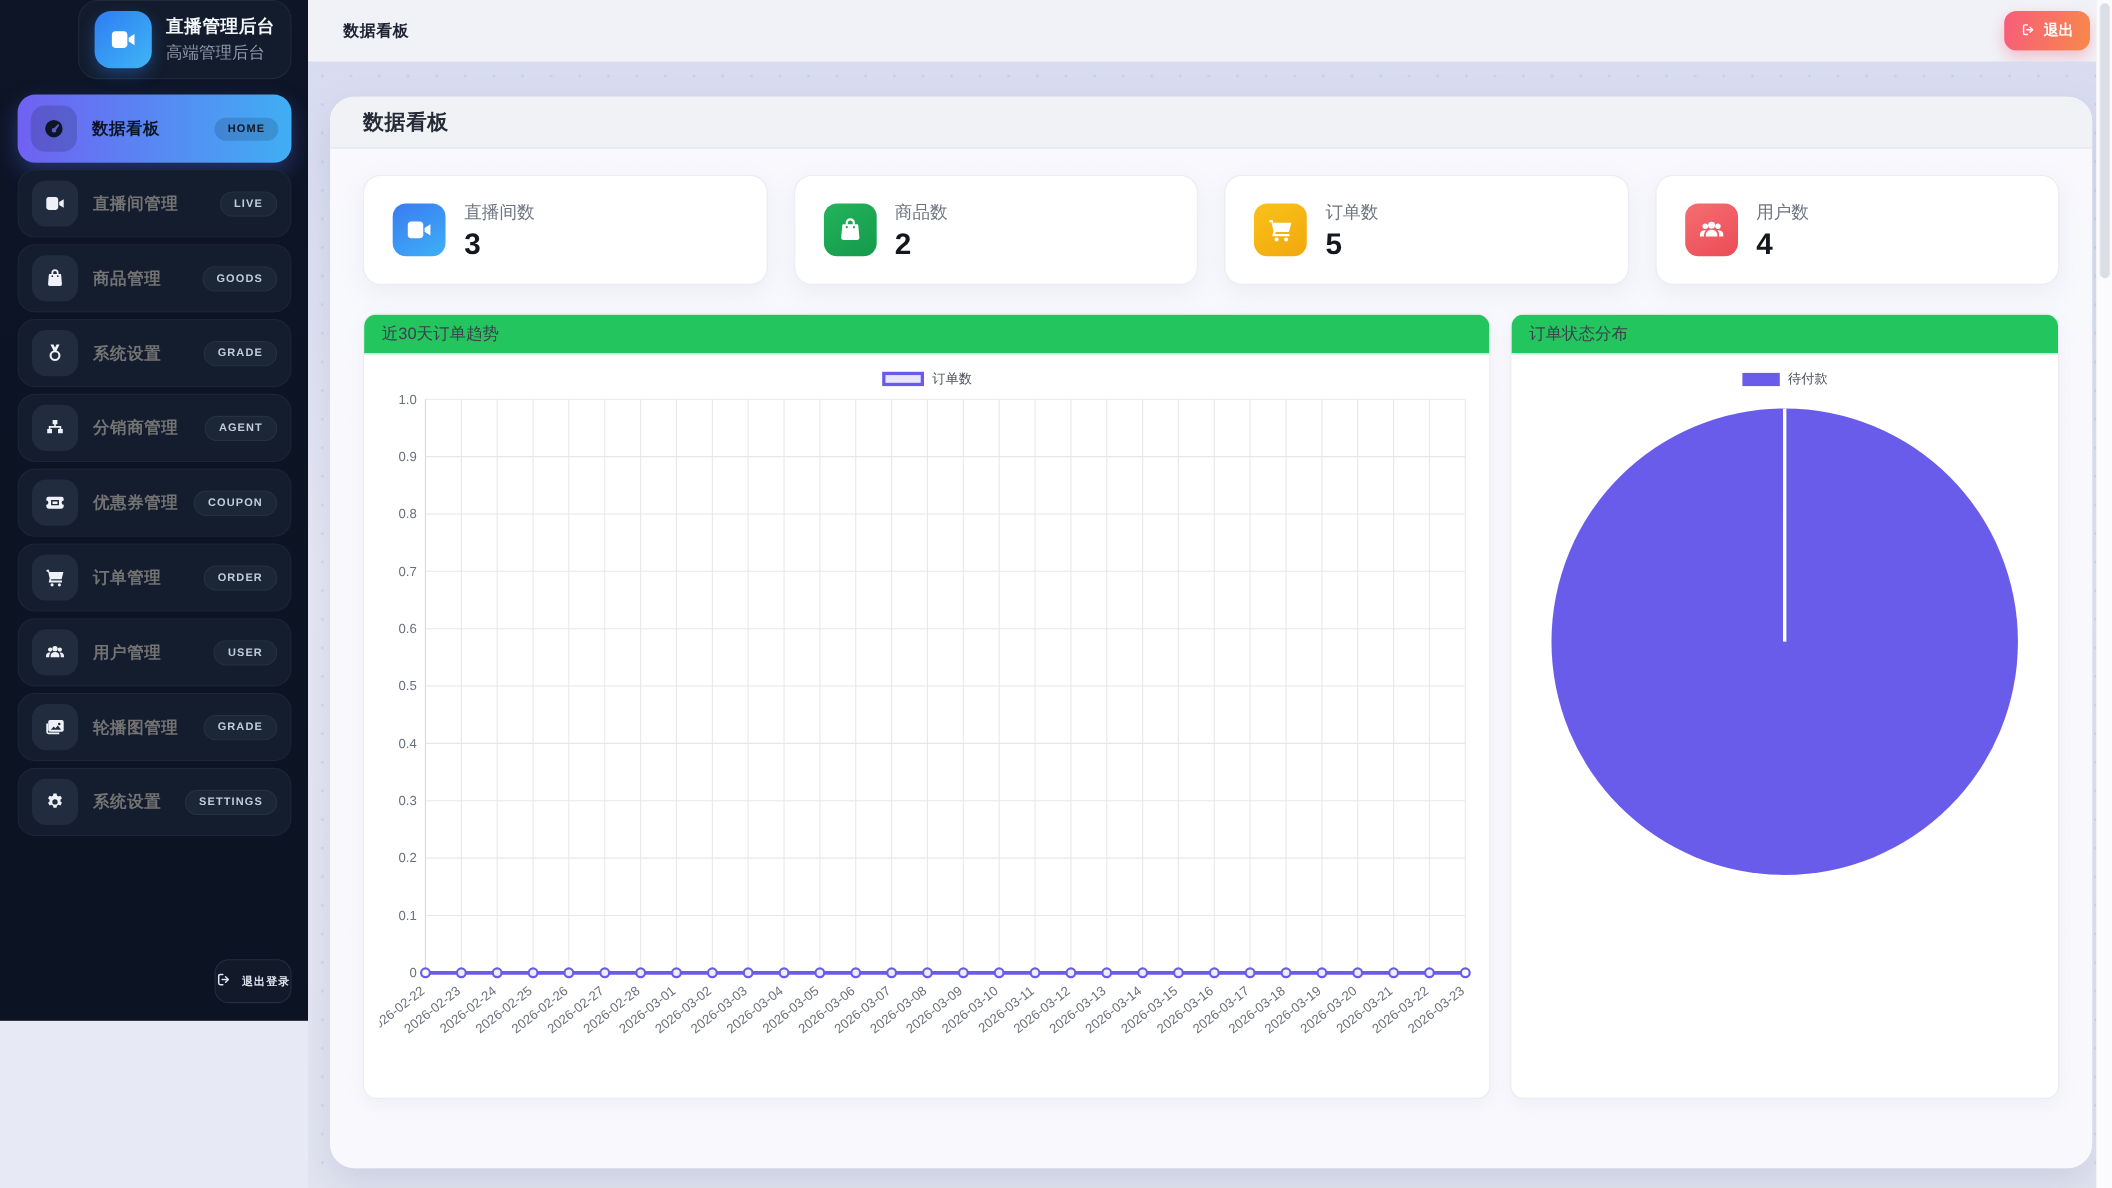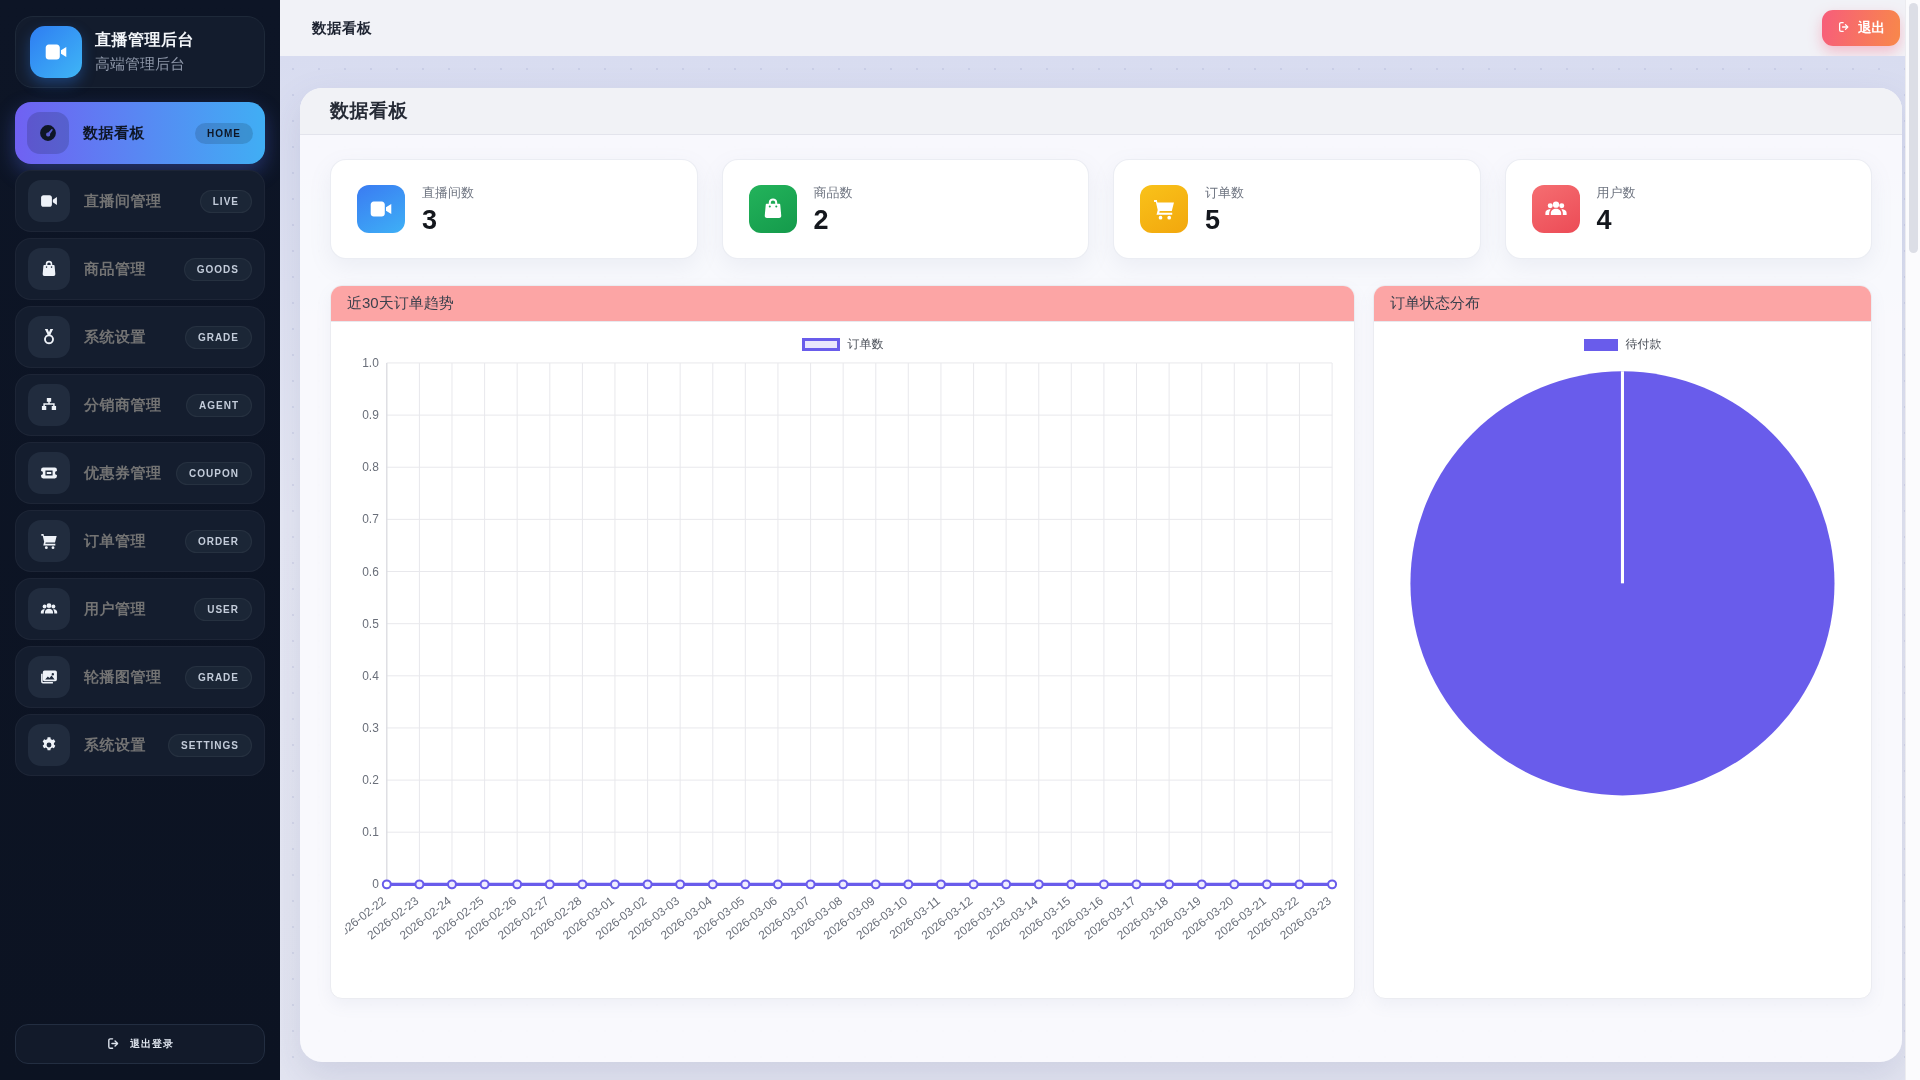--- a/index.html
+++ b/index.html
@@ -1,22 +1,22 @@
 <!DOCTYPE html>
 <html><head>
 <meta charset="utf-8">
 <style>
   * { margin:0; padding:0; box-sizing:border-box; }
   html,body { width:1920px; height:1080px; overflow:hidden; }
   body { font-family:"Liberation Sans","DejaVu Sans",sans-serif; background:#e7e9f4; }
   .app { display:flex; width:1920px; height:1080px; }
 
   
-  .sidebar { width:280px; height:1080px; background:linear-gradient(180deg,#0d1526 0%,#0c1322 100%);
-             display:flex; flex-direction:column; padding:16px 15px 16px 15px; flex-shrink:0; }
+  .sidebar { width:280px; height:928px; background:linear-gradient(180deg,#0d1526 0%,#0c1322 100%);
+             display:flex; flex-direction:column; padding:0 15px 16px 15px; flex-shrink:0;align-items:flex-end; }
   .logo-card { display:flex; align-items:center; gap:13px; background:#131c2d; border:1px solid #1e2939;
                border-radius:18px; padding:10px 14px; height:72px; margin-bottom:14px; }
   .logo-icon { width:52px; height:52px; border-radius:15px; background:linear-gradient(135deg,#2e7df2,#3fb6f6);
                display:flex; align-items:center; justify-content:center; color:#fff; flex-shrink:0;
                box-shadow:0 6px 14px rgba(46,125,242,.35); }
   .logo-icon svg { width:26px; height:26px; }
   .logo-title { color:#f4f7fb; font-size:16px; font-weight:700; letter-spacing:.5px; }
   .logo-sub { color:#8d96a8; font-size:15px; margin-top:4px; }
 
   .menu { flex:1; display:flex; flex-direction:column; gap:6px; }
@@ -61,27 +61,27 @@
                   align-items:center; padding:0 30px; flex-shrink:0; }
   .panel-title { font-size:19px; font-weight:600; color:#262b36; letter-spacing:.5px; }
   .panel-body { flex:1; padding:24px 30px 28px 30px; }
 
   .stats { display:grid; grid-template-columns:repeat(4,1fr); gap:24px; }
   .stat-card { background:#fff; border-radius:16px; height:100px; display:flex; align-items:center; gap:17px;
                padding:0 26px; box-shadow:0 8px 22px rgba(125,135,170,.10); border:1px solid rgba(230,232,240,.8); }
   .stat-icon { width:48px; height:48px; border-radius:12px; display:flex; align-items:center; justify-content:center;
                color:#fff; flex-shrink:0; }
   .stat-icon svg { width:26px; height:26px; }
-  .stat-label { font-size:13px; color:#6e7480; margin-bottom:5px; }
+  .stat-label { font-size:16px; color:#6e7480; margin-bottom:5px; }
   .stat-value { font-size:27px; font-weight:700; color:#14171d; line-height:1; }
 
   .charts { display:grid; grid-template-columns:1017fr 495fr; gap:18px; margin-top:26px; height:714px; }
   .chart-card { background:#fff; border:1px solid #ebecf1; border-radius:12px; display:flex; flex-direction:column;
                 box-shadow:0 6px 16px rgba(120,130,160,.08); overflow:hidden; }
-  .chart-header { padding:8px 16px; background:#fca5a5; border-bottom:1px solid #e8e9ee; font-size:15px;
+  .chart-header { padding:8px 16px; background:#22c55e; border-bottom:1px solid #e8e9ee; font-size:15px;
                   color:#3c414d; flex-shrink:0; }
   .chart-body { flex:1; padding:10px 14px 14px 14px; display:flex; flex-direction:column; align-items:center; }
   .legend { display:flex; align-items:center; gap:8px; margin:4px 0 2px 0; cursor:pointer; }
   .legend-swatch-line { width:38px; height:13px; border:3px solid #695ceb; background:#e9e6fc; }
   .legend-swatch-pie { width:34px; height:12px; background:#695ceb; }
   .legend-label { font-size:12px; color:#4a4f58; }
   .chart-plot { width:100%; flex:1; display:flex; justify-content:center; align-items:flex-start; }
   .chart-plot svg { display:block; }
 
   

